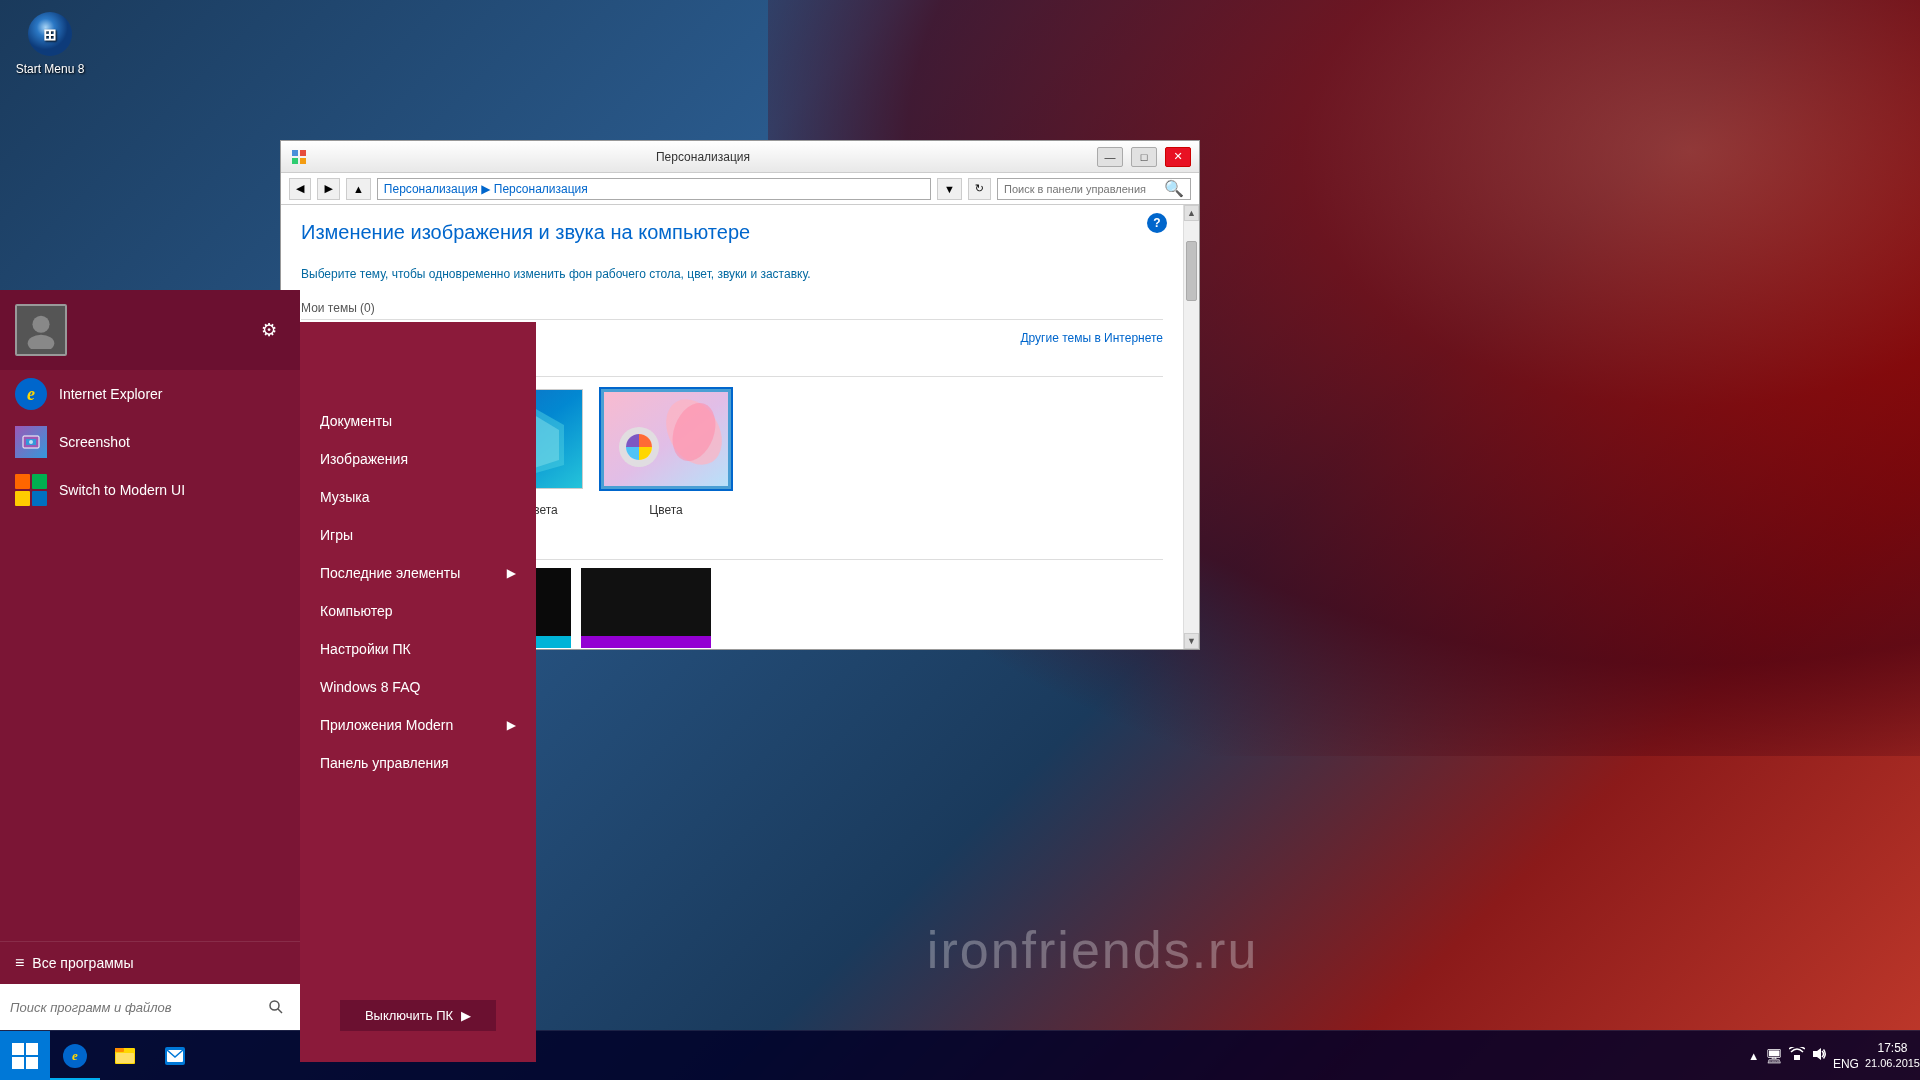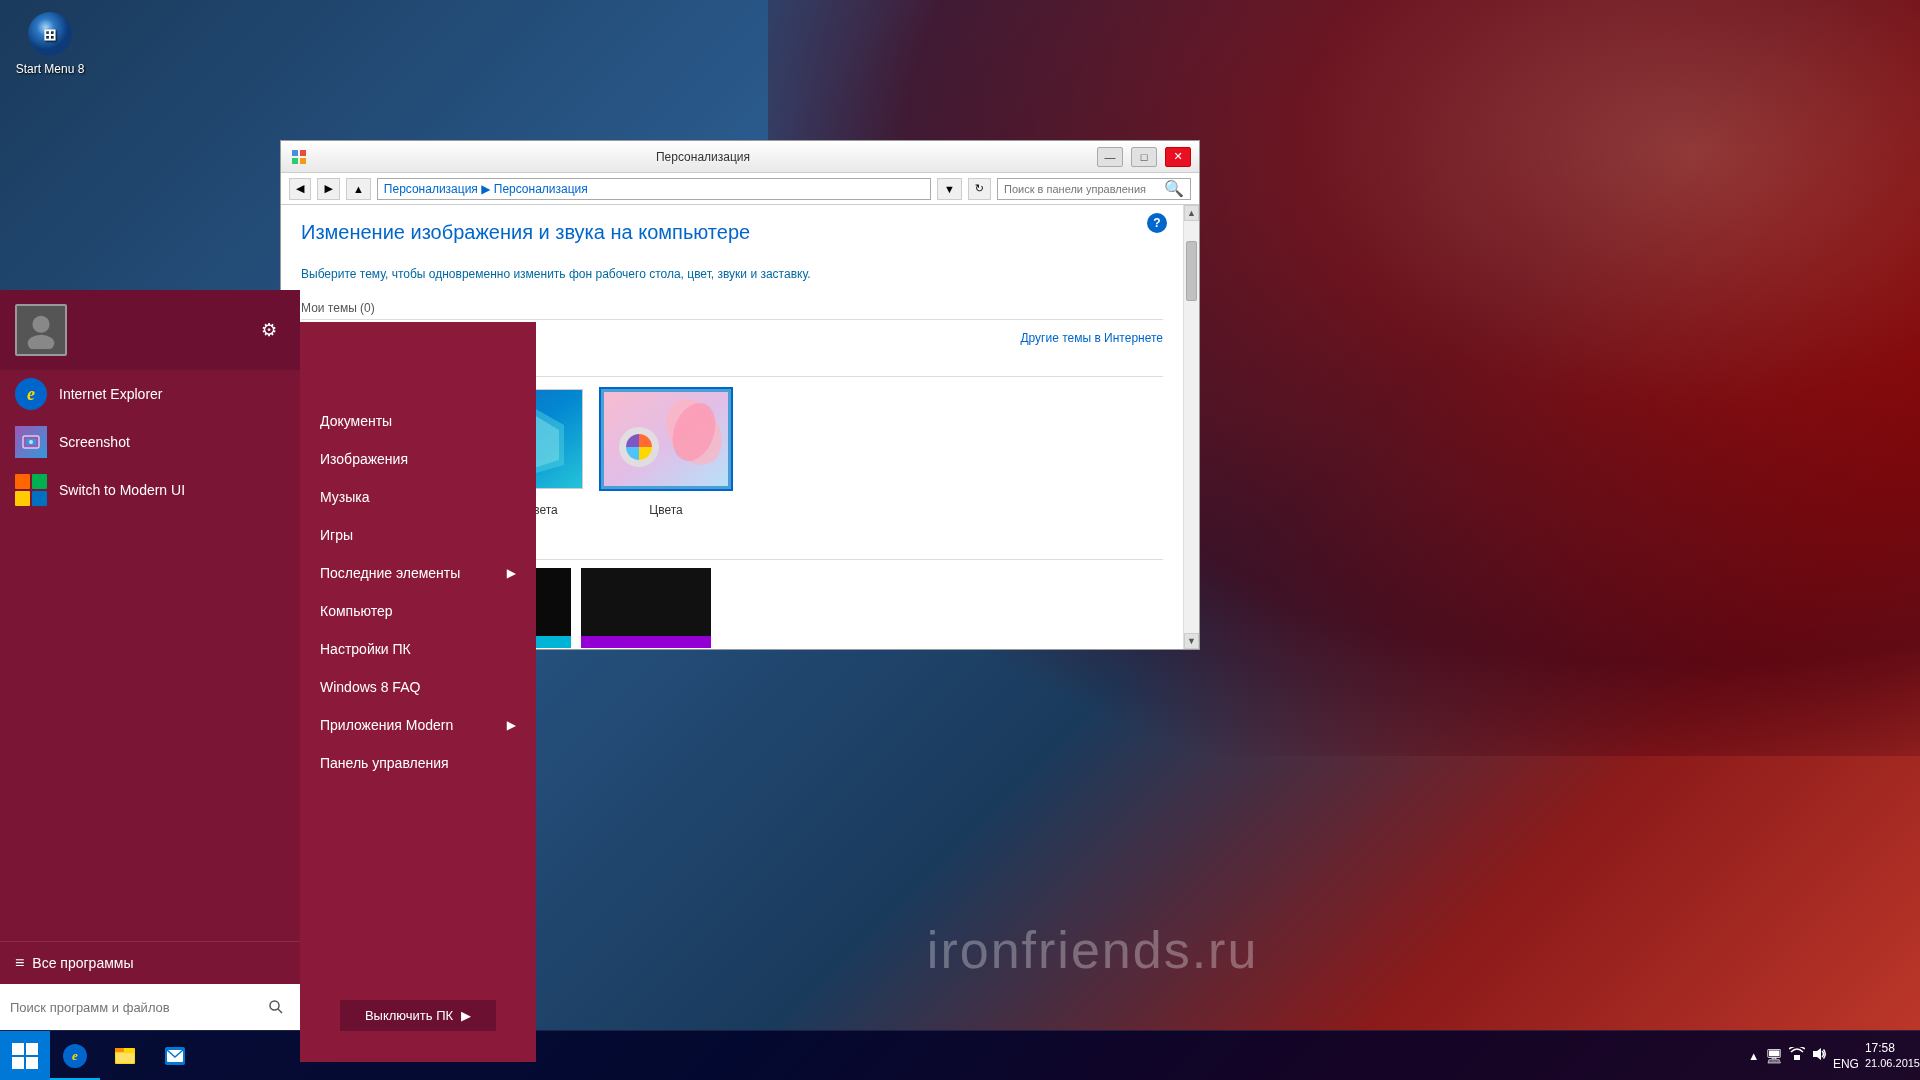--- a/index.html
+++ b/index.html
@@ -110,21 +110,21 @@
       bottom: 0;
       left: 0;
       right: 0;
       height: 3px;
       background: #00adef;
     }
 
     .taskbar-spacer { flex: 1; }
 
     #taskbar-clock {
-      text-align: left;
+      text-align: center;
       line-height: 1.4;
     }
     #taskbar-tray {
       display: flex;
       align-items: center;
       gap: 6px;
       color: white;
       font-size: 12px;
     }
 
@@ -224,20 +224,21 @@
       align-items: center;
       padding: 0 10px;
     }
     #search-input {
       flex: 1;
       border: none;
       outline: none;
       font-size: 13px;
       color: #333;
       background: transparent;
+      font-style: italic;
     }
     #search-btn {
       width: 28px;
       height: 28px;
       display: flex;
       align-items: center;
       justify-content: center;
       cursor: pointer;
       color: #555;
     }

